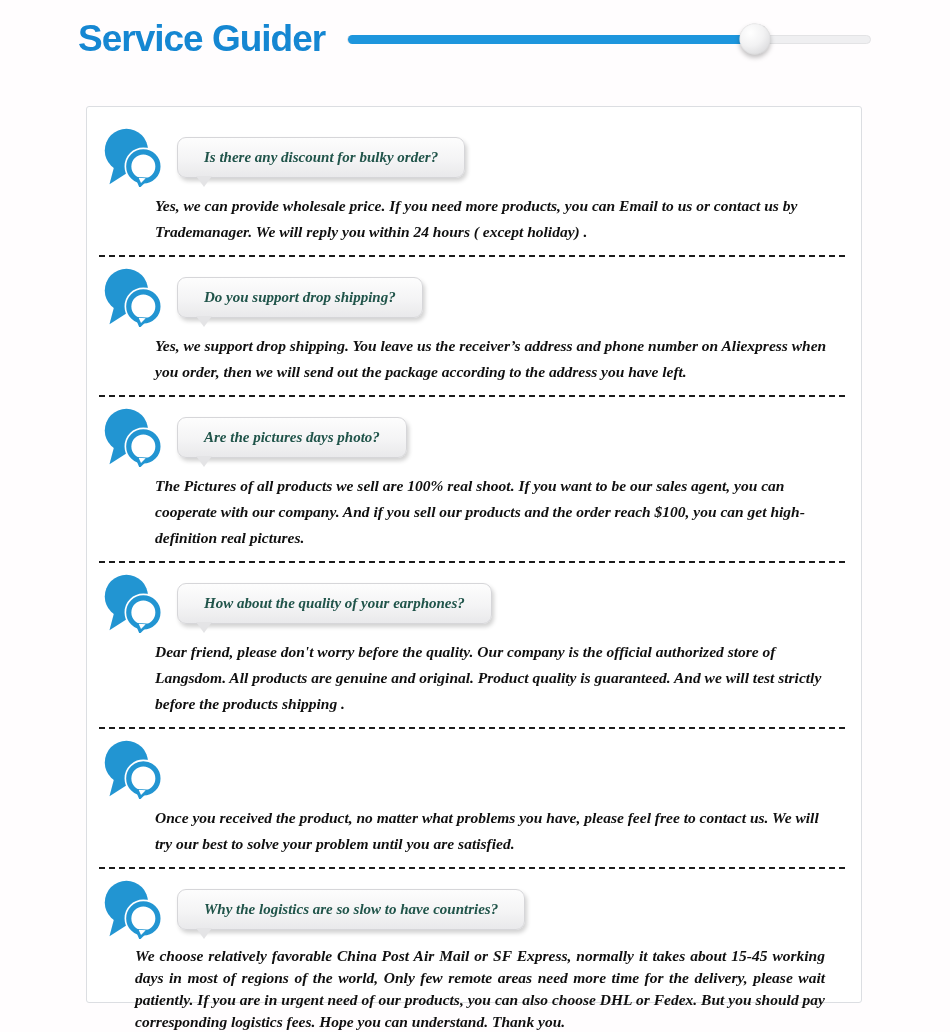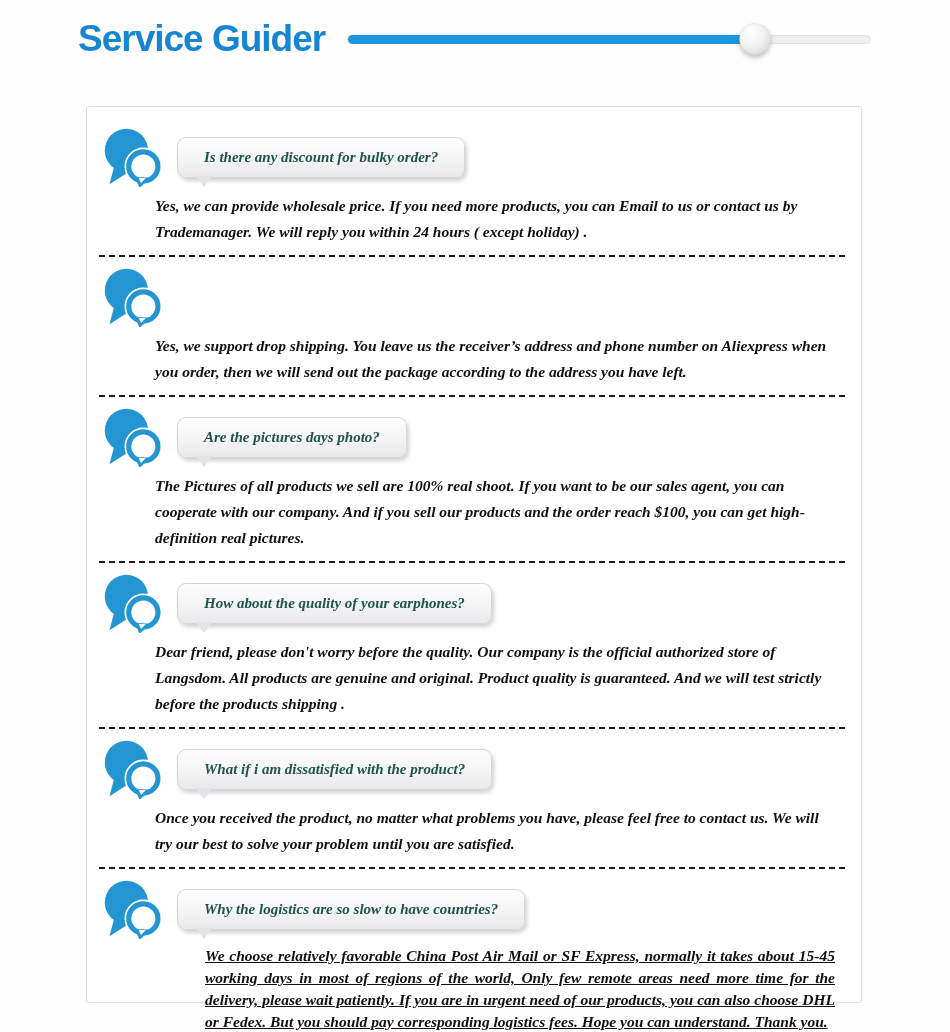--- a/index.html
+++ b/index.html
@@ -117,25 +117,24 @@
     margin-right: 10px;
     max-width: 672px;
     font-family: "Liberation Serif", serif;
     font-weight: bold;
     font-style: italic;
     font-size: 15.5px;
     line-height: 26px;
     color: #101010;
   }
   .faq-item.tight .answer {
-    margin-left: 106px;
+    margin-left: 36px;
     max-width: 690px;
     line-height: 22px;
     text-align: justify;
-    text-decoration: underline;
   }
 </style>
 </head>
 <body>
 
 <div class="page">
 
   <div class="header">
     <div class="page-title">Service Guider</div>
     <div class="slider">
@@ -170,20 +169,23 @@
         <span class="bubble-icon">
           <svg viewBox="0 0 68 62" width="64" height="60">
             <circle cx="27" cy="24" r="23" fill="#2295d2"></circle>
             <path d="M14 41 L9 60 L31 46 Z" fill="#2295d2"></path>
             <circle cx="45" cy="41" r="15.5" fill="#ffffff" stroke="#ffffff" stroke-width="9"></circle>
             <circle cx="45" cy="41" r="15.5" fill="#ffffff" stroke="#2295d2" stroke-width="5.5"></circle>
             <path d="M36 52 L41 64 L52 53 Z" fill="#2295d2"></path>
             <path d="M40 53 L42.5 58.5 L47.5 53.5 Z" fill="#ffffff"></path>
           </svg>
         </span>
+        <div class="q-pill">
+          <span class="q-text">Do you support drop shipping?</span>
+        </div>
       </div>
       <p class="answer">Yes, we support drop shipping. You leave us the receiver’s address and phone number on Aliexpress when you order, then we will send out the package according to the address you have left.</p>
     </section>
 
     <section class="faq-item">
       <div class="item-head">
         <span class="bubble-icon">
           <svg viewBox="0 0 68 62" width="64" height="60">
             <circle cx="27" cy="24" r="23" fill="#2295d2"></circle>
             <path d="M14 41 L9 60 L31 46 Z" fill="#2295d2"></path>
@@ -224,23 +226,20 @@
         <span class="bubble-icon">
           <svg viewBox="0 0 68 62" width="64" height="60">
             <circle cx="27" cy="24" r="23" fill="#2295d2"></circle>
             <path d="M14 41 L9 60 L31 46 Z" fill="#2295d2"></path>
             <circle cx="45" cy="41" r="15.5" fill="#ffffff" stroke="#ffffff" stroke-width="9"></circle>
             <circle cx="45" cy="41" r="15.5" fill="#ffffff" stroke="#2295d2" stroke-width="5.5"></circle>
             <path d="M36 52 L41 64 L52 53 Z" fill="#2295d2"></path>
             <path d="M40 53 L42.5 58.5 L47.5 53.5 Z" fill="#ffffff"></path>
           </svg>
         </span>
-        <div class="q-pill">
-          <span class="q-text">What if i am dissatisfied with the product?</span>
-        </div>
       </div>
       <p class="answer">Once you received the product, no matter what problems you have, please feel free to contact us. We will try our best to solve your problem until you are satisfied.</p>
     </section>
 
     <section class="faq-item tight">
       <div class="item-head">
         <span class="bubble-icon">
           <svg viewBox="0 0 68 62" width="64" height="60">
             <circle cx="27" cy="24" r="23" fill="#2295d2"></circle>
             <path d="M14 41 L9 60 L31 46 Z" fill="#2295d2"></path>

